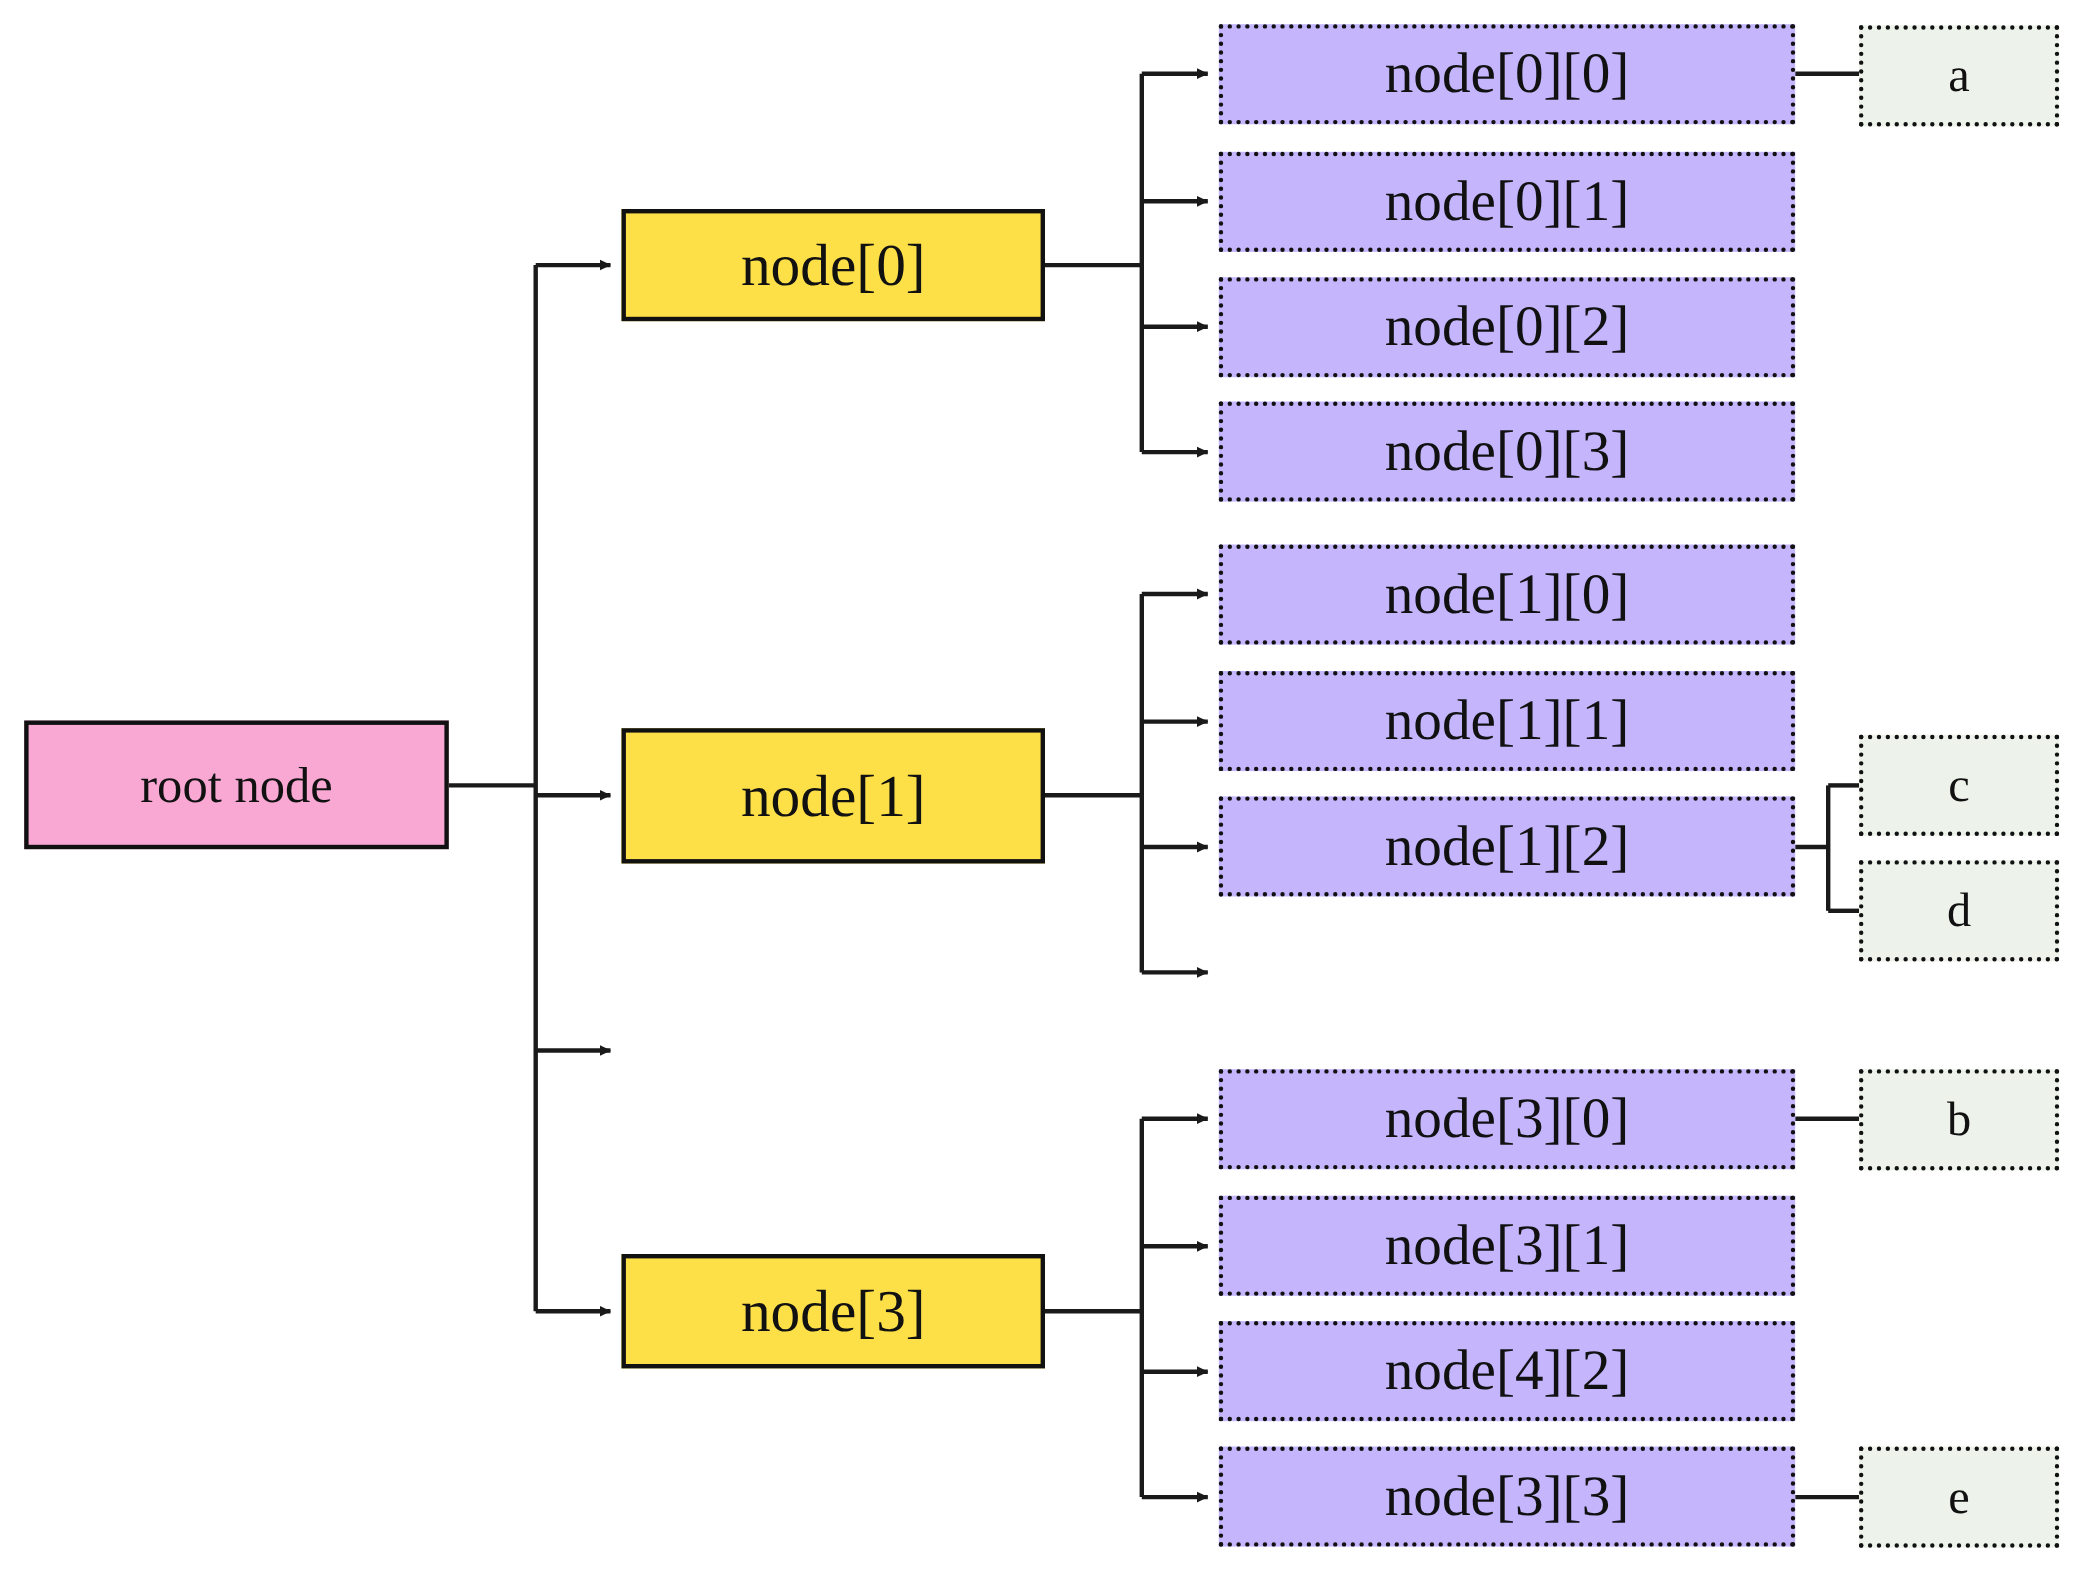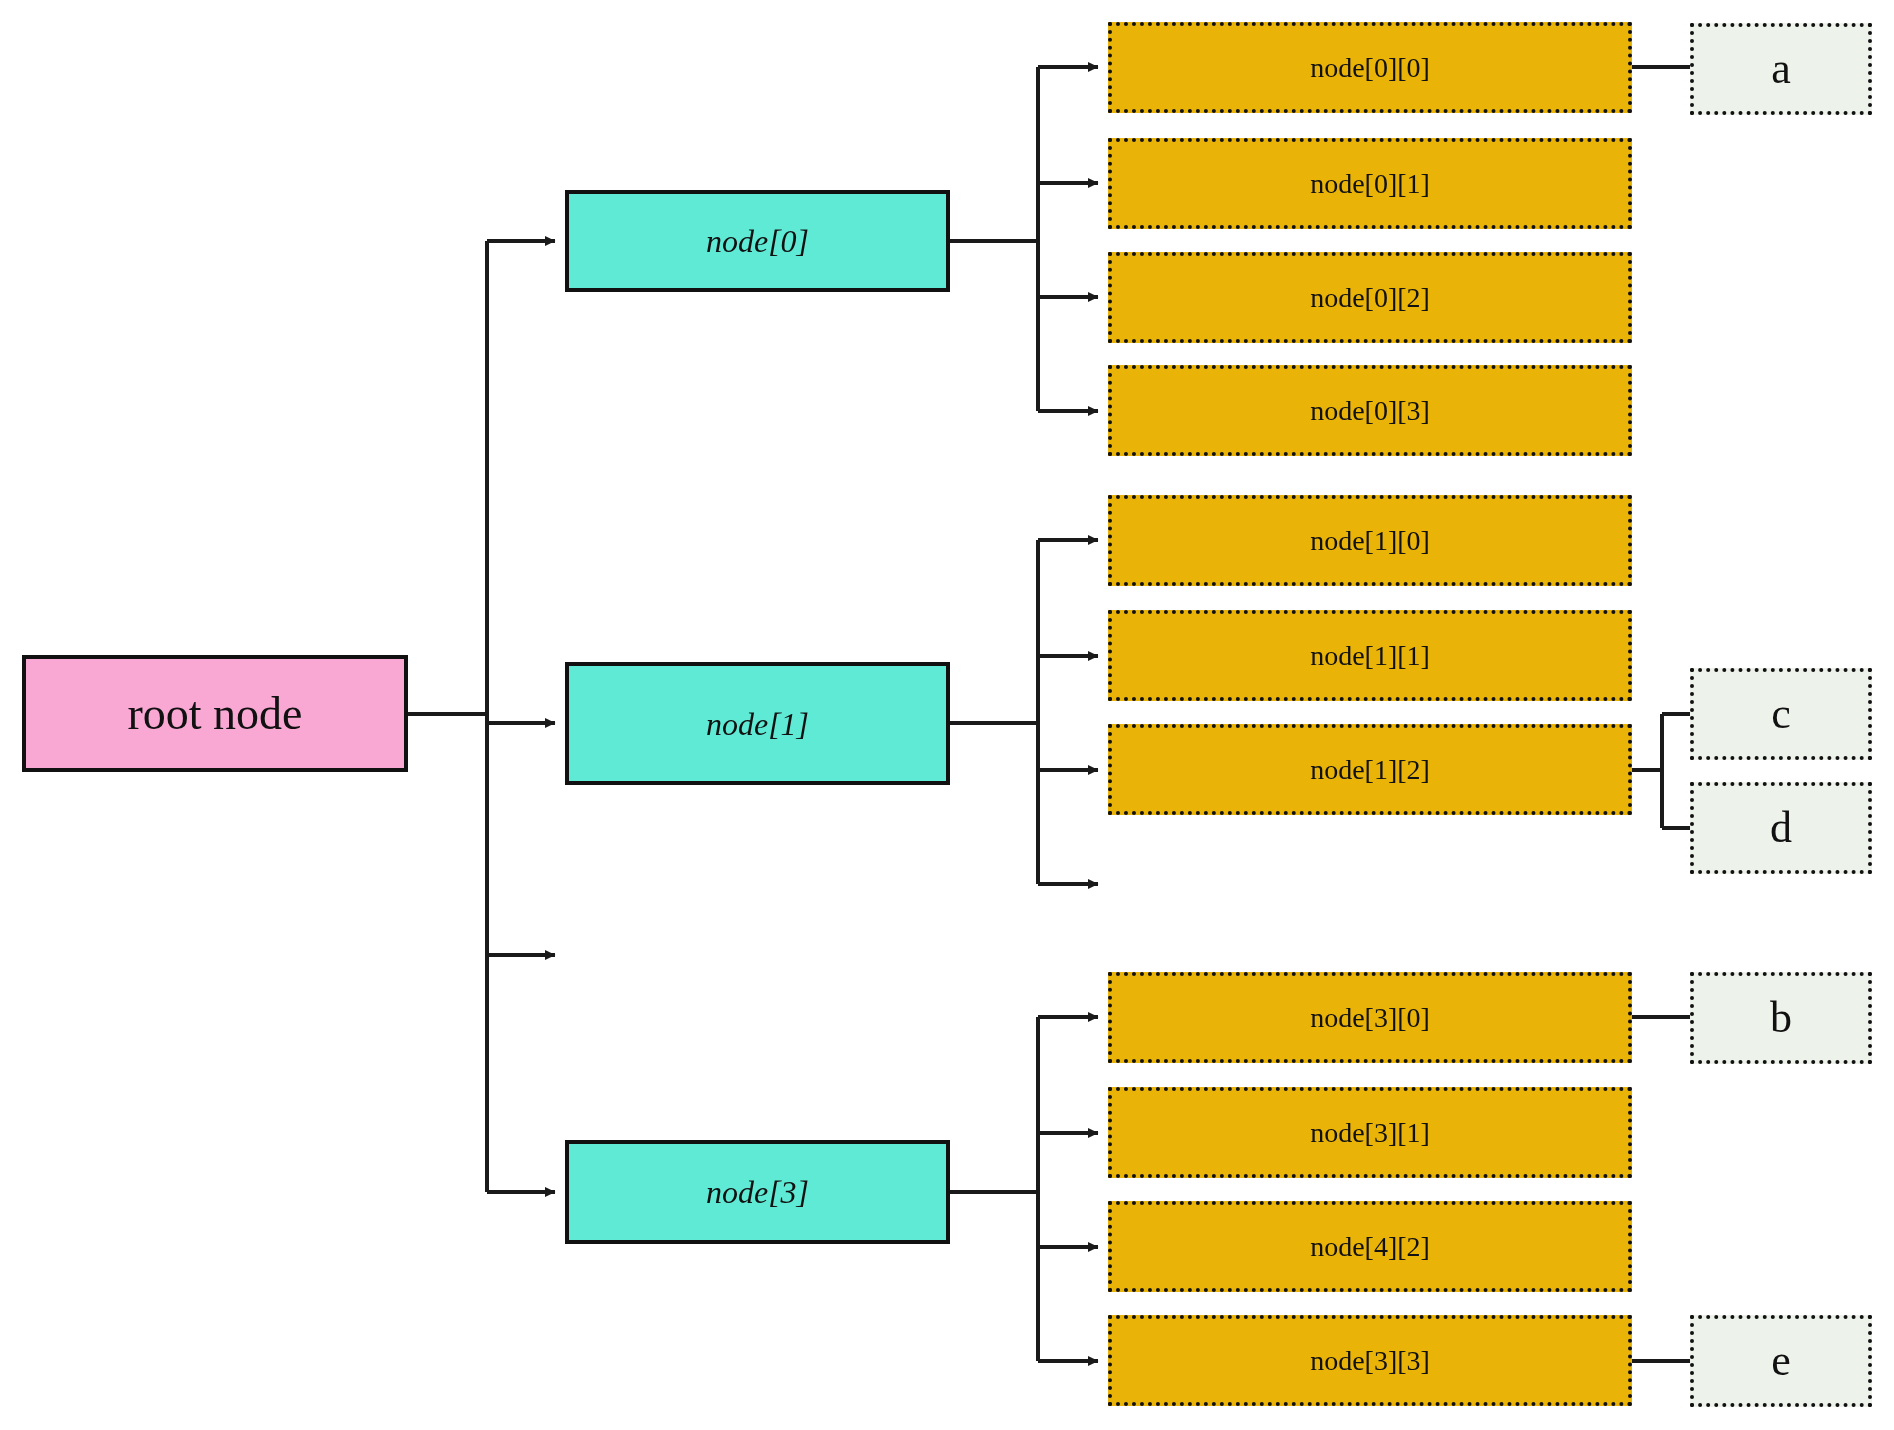--- a/index.html
+++ b/index.html
@@ -34,29 +34,28 @@
     text-align: center;
     color: #111111;
     line-height: 1;
   }
   .box-root {
     background: #f9a8d4;
     border: 4px solid #111111;
     font-size: 46px;
   }
   .box-node {
-    background: #5eead4;
+    background: #fde047;
     border: 4px solid #111111;
-    font-size: 32px;
-    font-style: italic;
+    font-size: 54px;
   }
   .box-leaf {
-    background: #eab308;
+    background: #c4b5fd;
     border: 4px dotted #111111;
-    font-size: 28px;
+    font-size: 52px;
   }
   .box-tag {
     background: #edf2ea;
     border: 4px dotted #111111;
     font-size: 44px;
   }
 </style>
 </head>
 <body>
 

